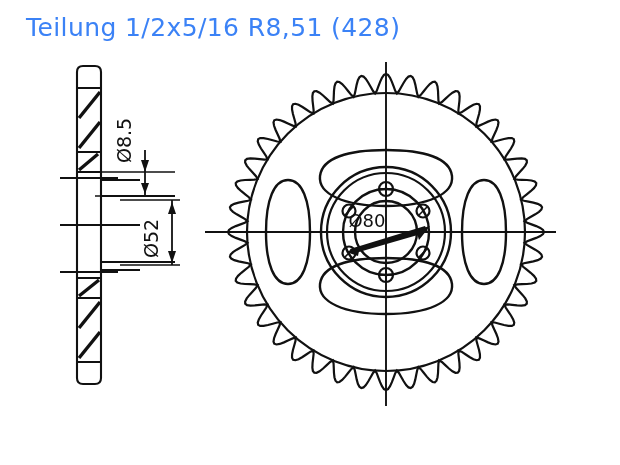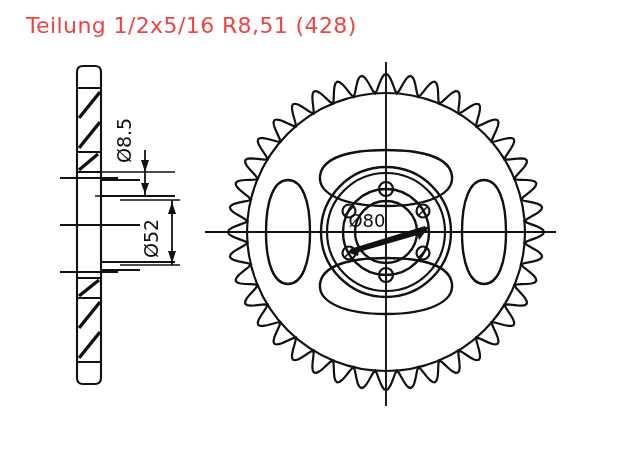--- a/index.html
+++ b/index.html
@@ -19,24 +19,24 @@
     left: 0;
     top: 0;
     width: 620px;
     height: 465px;
   }
   .title-text {
     position: absolute;
     left: 26px;
     top: 13px;
     font-family: "DejaVu Sans", sans-serif;
-    font-size: 22px;
+    font-size: 25px;
     font-weight: 400;
     letter-spacing: 0.4px;
-    color: #ef4444;
+    color: #3b82f6;
     white-space: nowrap;
   }
   svg.tech { position: absolute; left: 0; top: 0; }
   .ln { stroke: #111111; fill: none; }
   .fillblk { fill: #111111; stroke: none; }
   .dimlabel {
     font-family: "DejaVu Sans", sans-serif;
     font-size: 19px;
     fill: #111111;
   }

